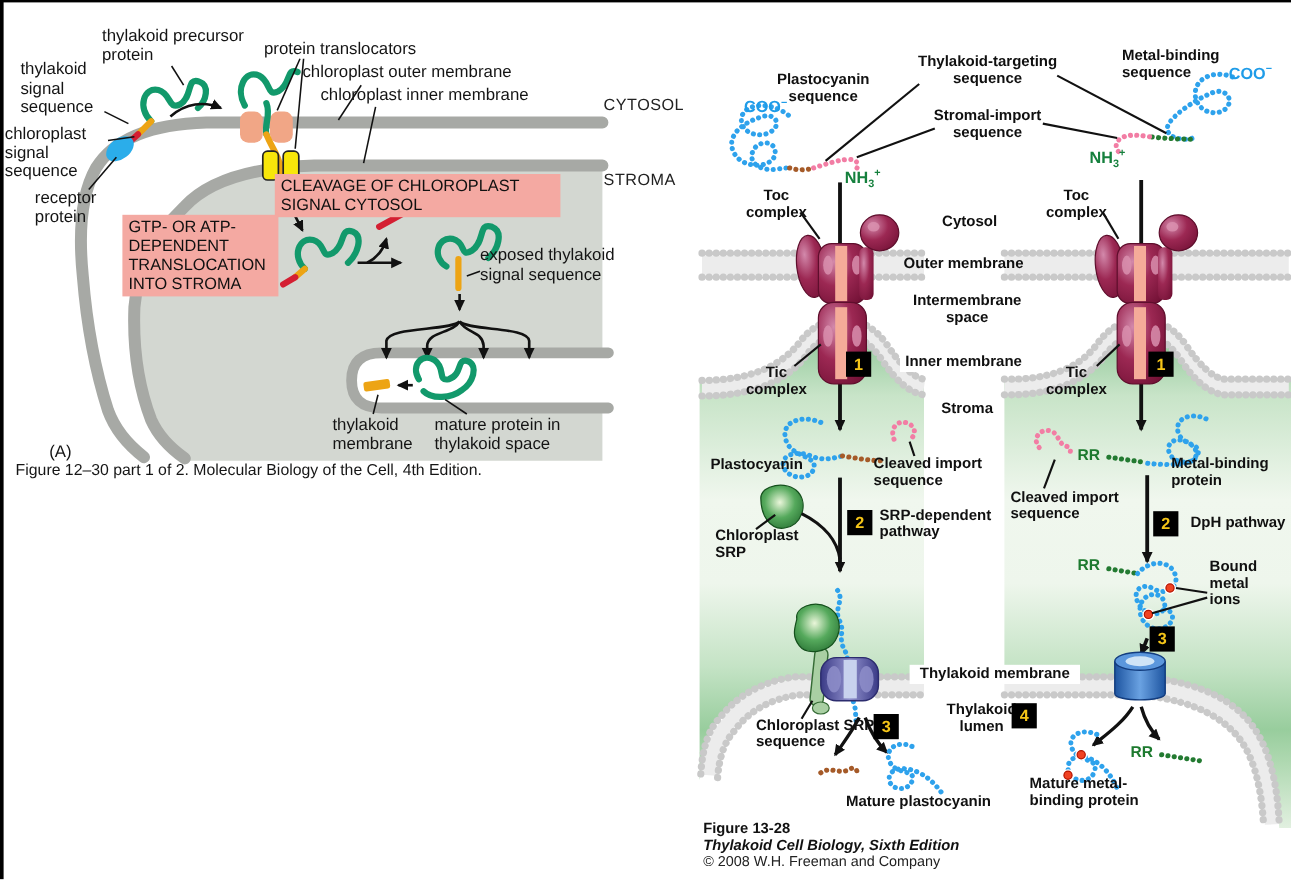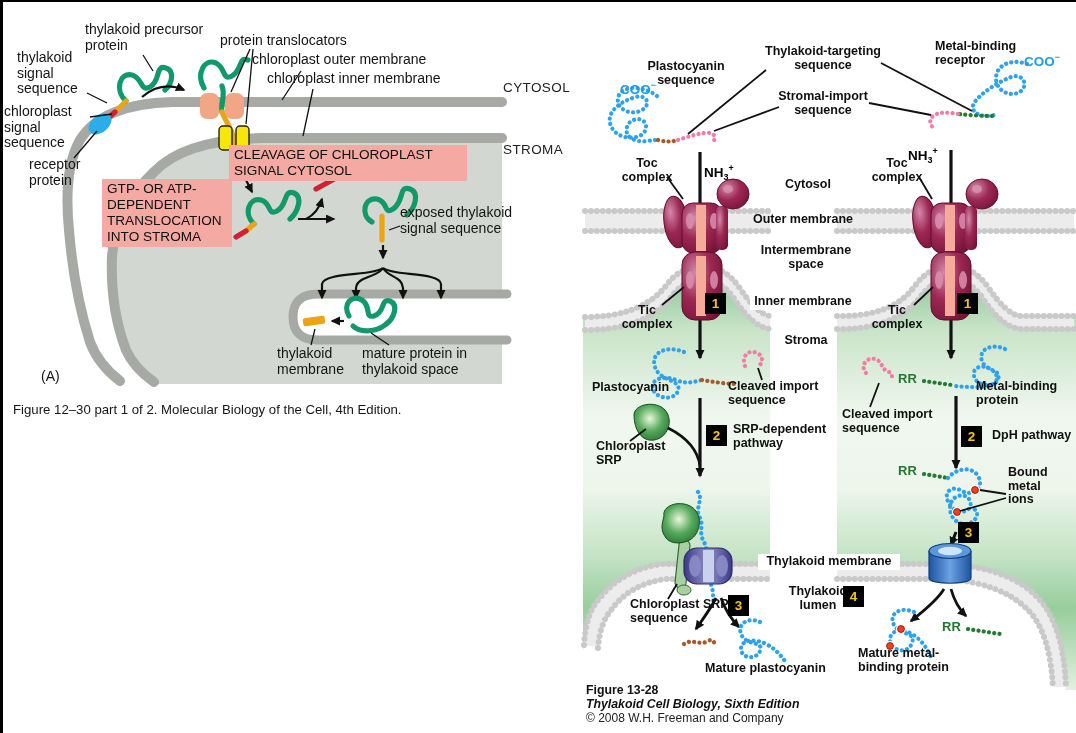--- a/index.html
+++ b/index.html
@@ -12,21 +12,21 @@
   .la{font-size:14px;line-height:15.5px;}
   .lreg{font-size:13.5px;letter-spacing:.4px;color:#222;}
   .pbox{background:#f4a9a2;padding:2px 5px;font-size:13.6px;line-height:16px;color:#101010;}
   .capA{font-size:13.2px;color:#161616;}
   
   .lb{font-weight:bold;font-size:12.5px;line-height:13.5px;color:#101010;}
   .ctr{text-align:center;}
   .whitebg{background:#ffffff;padding:1px 3px;}
   .rr{font-weight:bold;font-size:13px;color:#1d7a2f;}
   .coo{font-weight:bold;font-size:13.5px;color:#1f9ce8;}
-  .nh3{font-weight:bold;font-size:13.5px;color:#000000;margin-top:24px;}
+  .nh3{font-weight:bold;font-size:13.5px;color:#15803d;}
   .coo sup,.nh3 sup{font-size:9px;}
   .nh3 sub{font-size:9px;}
   .step{position:absolute;z-index:3;width:21px;height:21px;background:#000;color:#f5c518;
         font-weight:bold;font-size:13.5px;display:flex;align-items:center;justify-content:center;}
   .capB1{font-weight:bold;font-size:12.3px;color:#111;}
   .capB2{font-weight:bold;font-style:italic;font-size:12.3px;color:#111;}
   .capB3{font-size:12px;color:#222;}
 </style>
 </head>
 <body>
@@ -308,26 +308,26 @@
   <div class="txt la" style="left:252px;top:52px;width:210px;">chloroplast outer membrane</div>
   <div class="txt la" style="left:267px;top:71px;width:210px;">chloroplast inner membrane</div>
   <div class="txt lreg" style="left:503px;top:80px;">CYTOSOL</div>
   <div class="txt lreg" style="left:503px;top:142px;">STROMA</div>
   <div class="txt pbox" style="left:229px;top:145px;width:228px;">CLEAVAGE OF CHLOROPLAST SIGNAL CYTOSOL</div>
   <div class="txt pbox" style="left:102px;top:179px;width:120px;">GTP- OR ATP-DEPENDENT TRANSLOCATION INTO STROMA</div>
   <div class="txt la" style="left:400px;top:205px;width:130px;">exposed thylakoid signal sequence</div>
   <div class="txt la" style="left:277px;top:346px;width:80px;">thylakoid membrane</div>
   <div class="txt la" style="left:362px;top:346px;width:125px;">mature protein in thylakoid space</div>
   <div class="txt la" style="left:41px;top:369px;">(A)</div>
-  <div class="txt capA" style="left:13px;top:402px;">Figure 12–30 part 1 of 2. Molecular Biology of the Cell, 4th Edition.</div>
+  <div class="txt capA" style="left:13px;top:384px;">Figure 12–30 part 1 of 2. Molecular Biology of the Cell, 4th Edition.</div>
 
   <div class="txt lb ctr" style="left:642px;top:60px;width:88px;">Plastocyanin sequence</div>
   <div class="txt lb ctr" style="left:762px;top:45px;width:122px;">Thylakoid-targeting sequence</div>
   <div class="txt lb ctr" style="left:768px;top:90px;width:110px;">Stromal-import sequence</div>
-  <div class="txt lb" style="left:935px;top:40px;width:92px;">Metal-binding receptor</div>
+  <div class="txt lb" style="left:935px;top:40px;width:92px;">Metal-binding sequence</div>
   <div class="txt coo" style="left:620px;top:80px;"><span>COO</span><sup>−</sup></div>
   <div class="txt coo" style="left:1024px;top:52px;"><span>COO</span><sup>−</sup></div>
   <div class="txt nh3" style="left:704px;top:139px;"><span>NH</span><sub>3</sub><sup>+</sup></div>
   <div class="txt nh3" style="left:908px;top:122px;"><span>NH</span><sub>3</sub><sup>+</sup></div>
   <div class="txt lb ctr" style="left:618px;top:157px;width:58px;">Toc complex</div>
   <div class="txt lb ctr" style="left:868px;top:157px;width:58px;">Toc complex</div>
   <div class="txt lb ctr" style="left:778px;top:178px;width:60px;">Cytosol</div>
   <div class="txt lb ctr" style="left:748px;top:213px;width:110px;">Outer membrane</div>
   <div class="txt lb ctr" style="left:756px;top:244px;width:100px;">Intermembrane space</div>
   <div class="txt lb ctr whitebg" style="left:750px;top:294px;width:100px;">Inner membrane</div>

